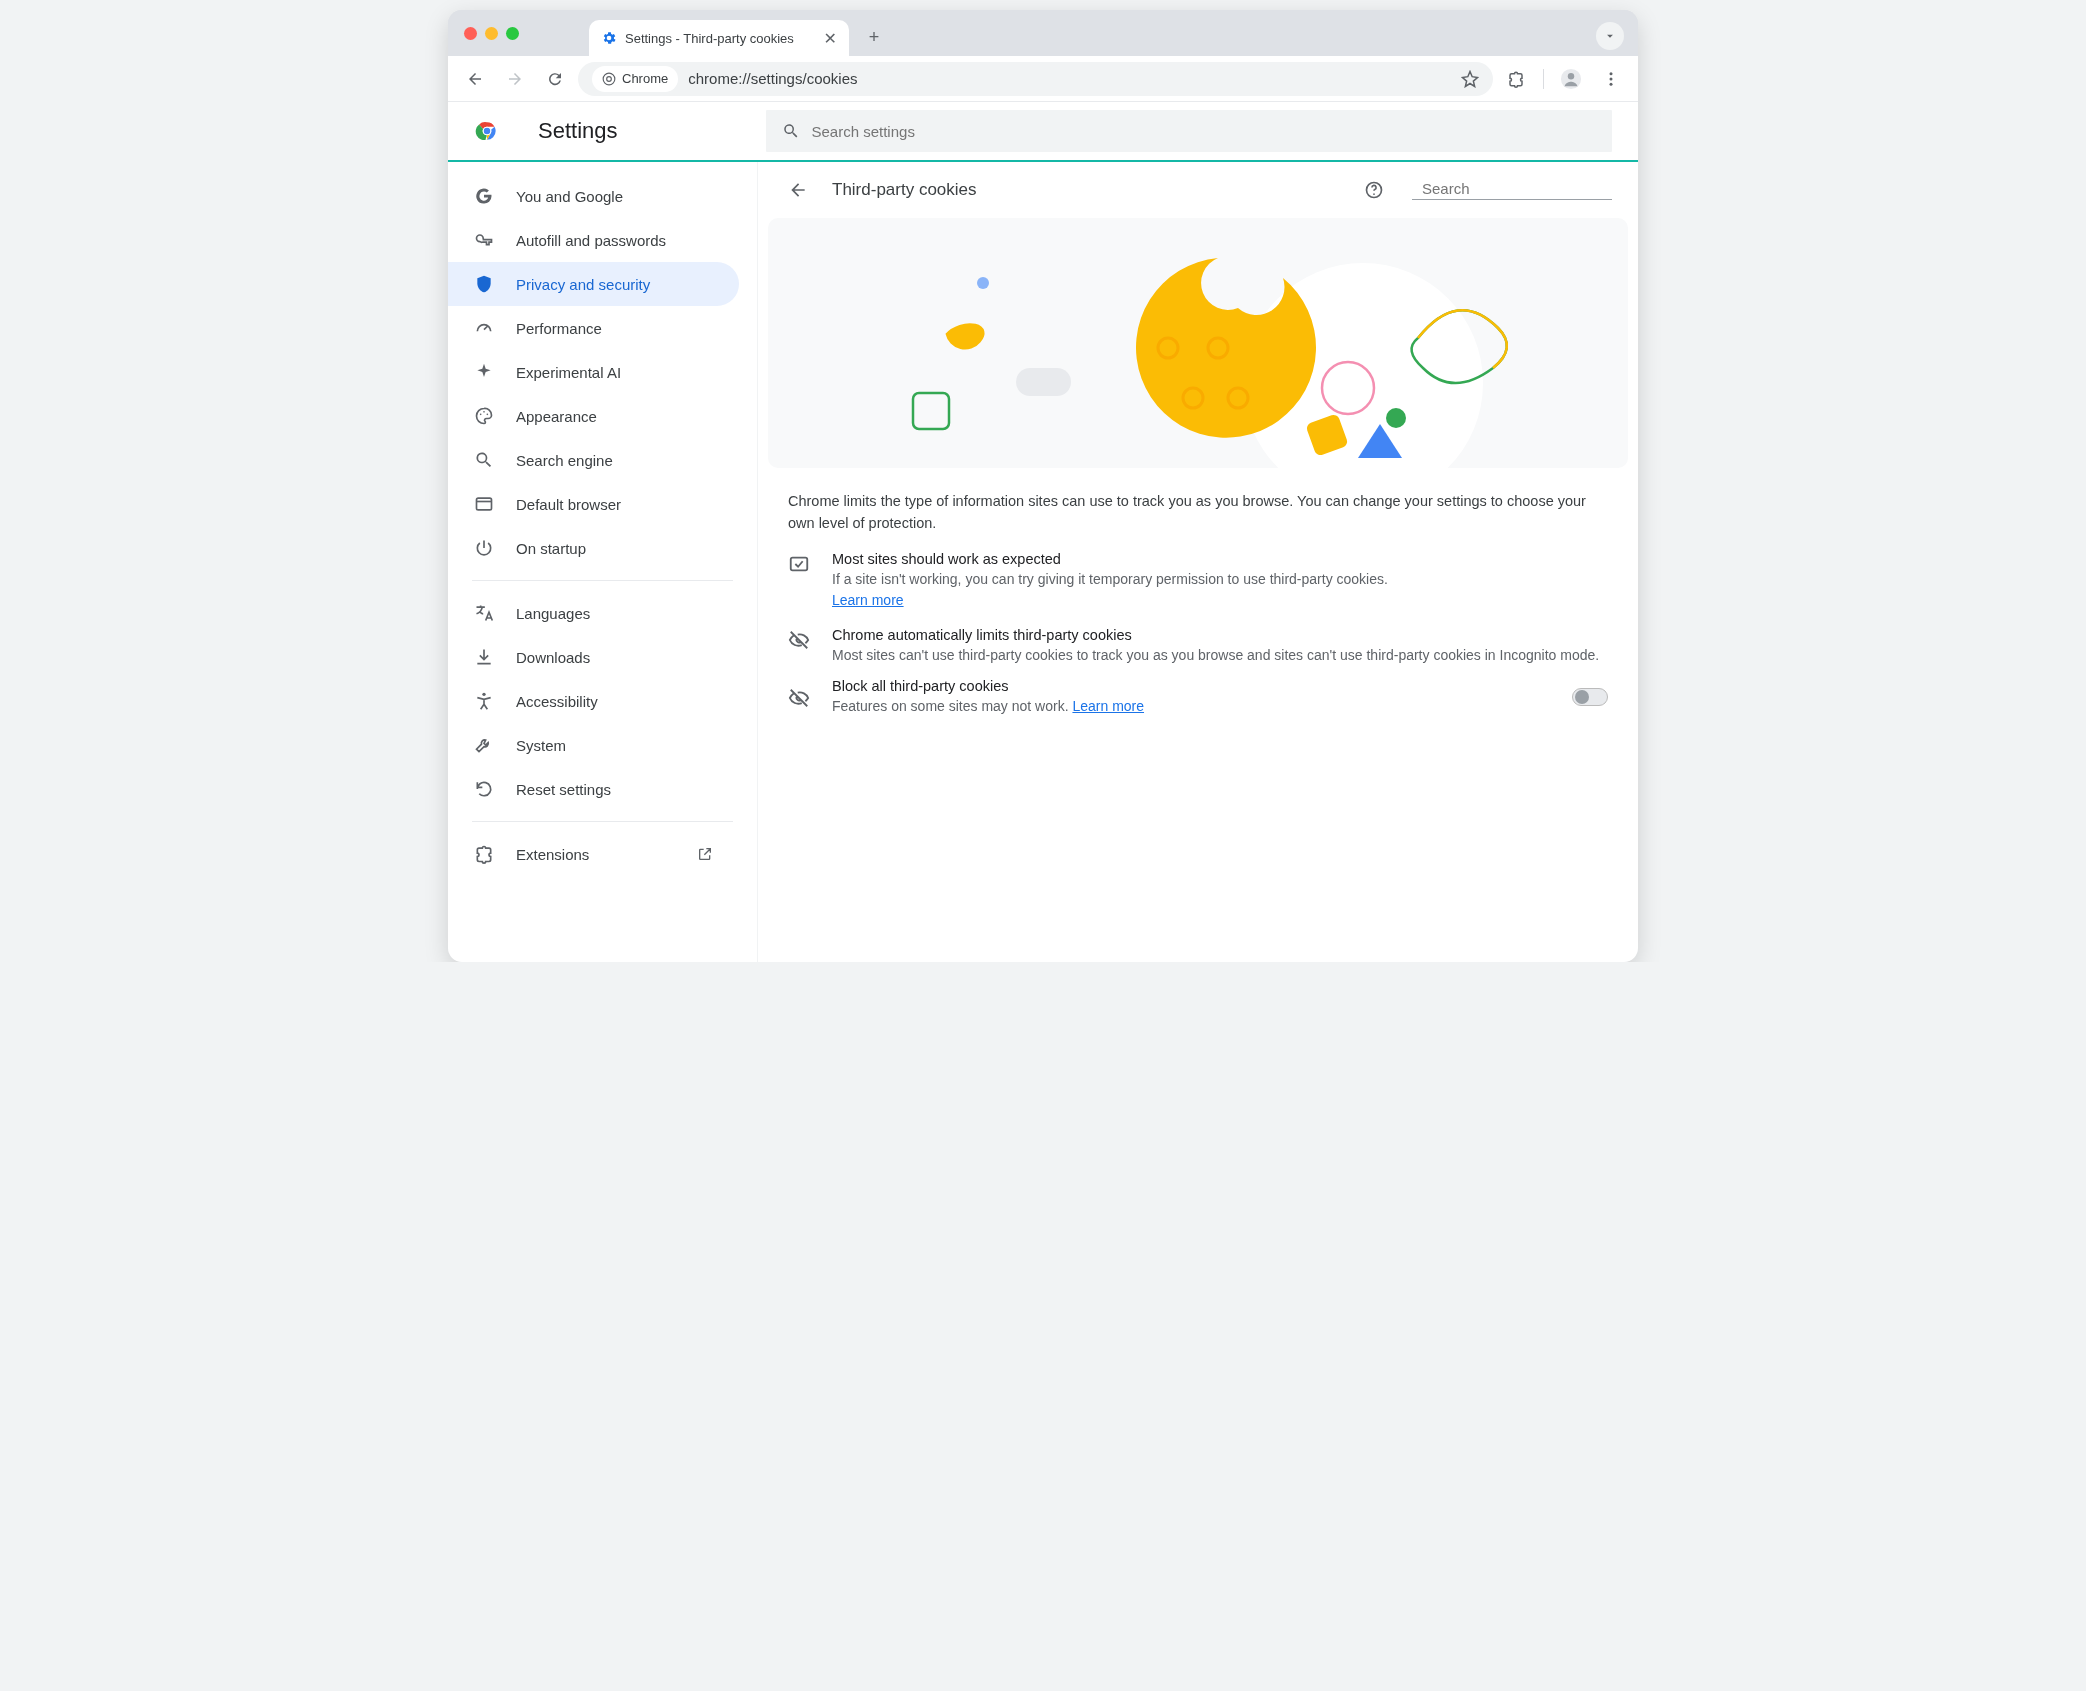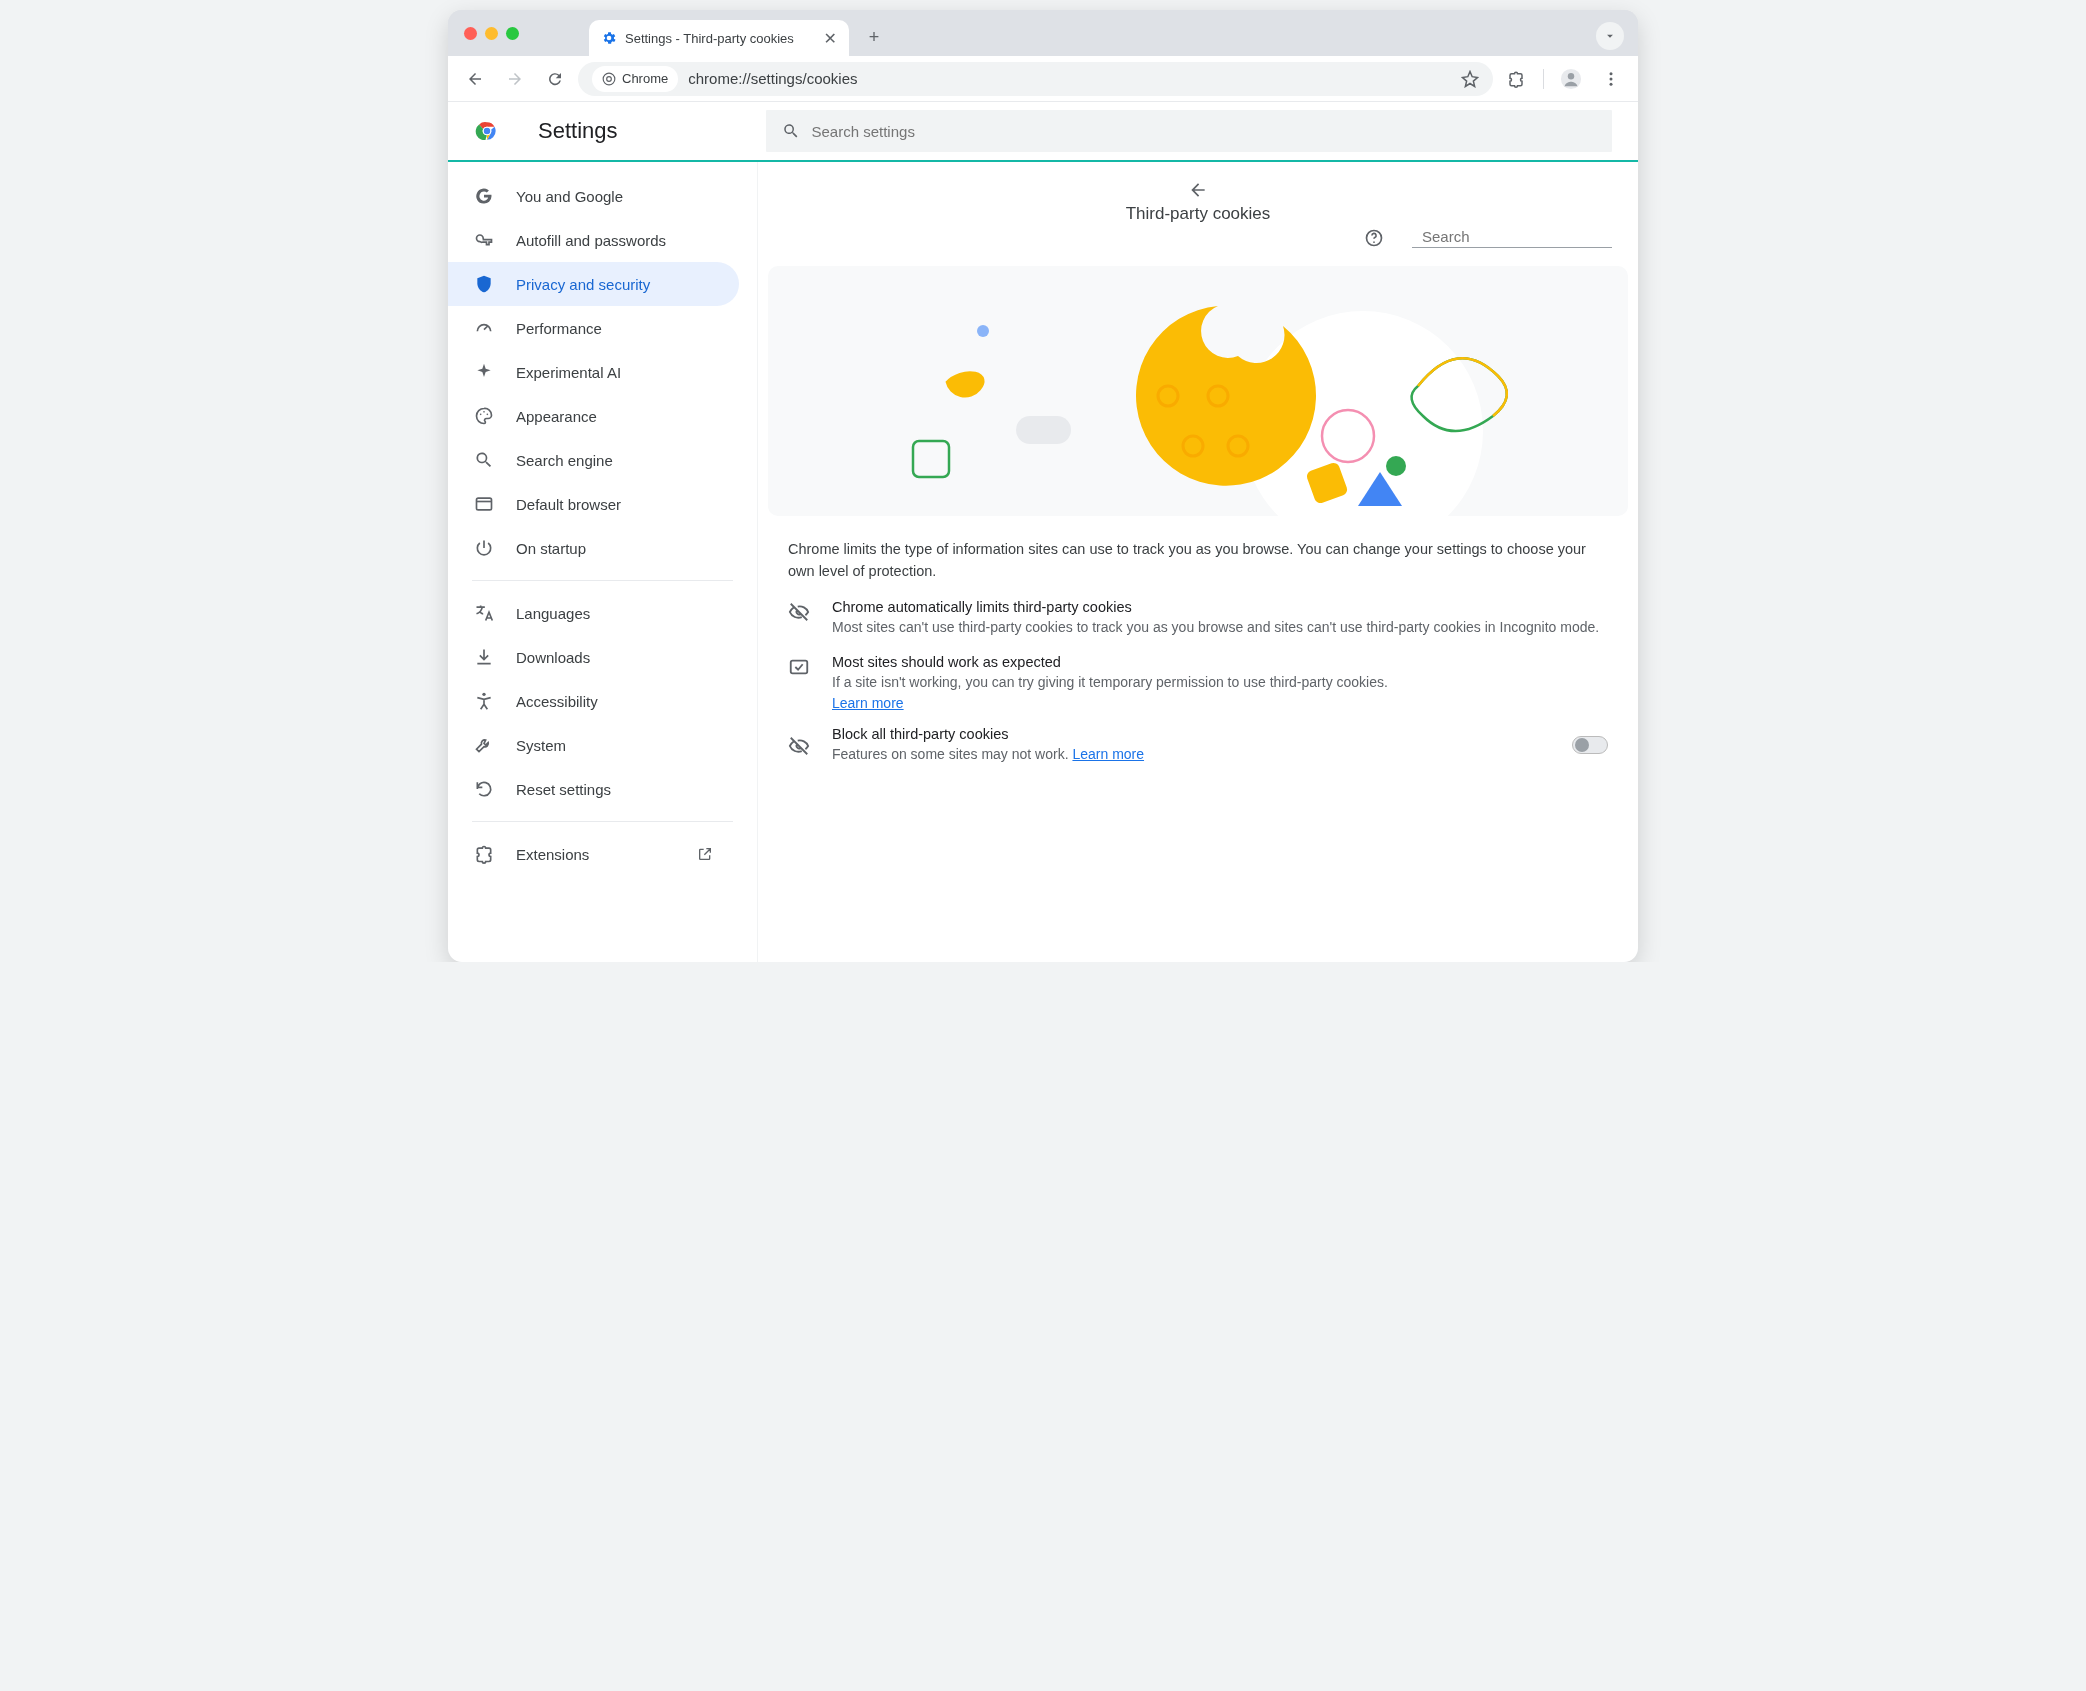--- a/index.html
+++ b/index.html
@@ -73,21 +73,21 @@
       display: flex; align-items: center; gap: 22px; height: 44px;
       padding: 0 26px; font-size: 15px; color: #3c4043; cursor: pointer;
       border-radius: 0 22px 22px 0; margin-right: 18px;
     }
     .nav-item.active { background: #e8f0fe; color: #1967d2; font-weight: 500; }
     .nav-item.active .nicon { color: #1967d2; }
     .nicon { width: 20px; display: flex; justify-content: center; color: #5f6368; }
     .nav-divider { height: 1px; background: #e8eaed; margin: 10px 24px; }
     .main { flex: 1; overflow-y: auto; }
     .page-header {
-      display: flex; align-items: center; padding: 14px 26px;  flex-direction: column;
+      display: flex; align-items: center; padding: 14px 26px; gap: 20px;
     }
     .page-title { font-size: 17px; color: #3c4043; font-weight: 500; }
     .header-right { margin-left: auto; display: flex; align-items: center; gap: 24px; }
     .mini-search { display: flex; align-items: center; gap: 10px; border-bottom: 1px solid #9aa0a6; padding-bottom: 2px; width: 200px; }
     .mini-search input { border: none; outline: none; font-size: 15px; flex:1; }
     .hero {
       height: 250px; background: #f8f9fa; border-radius: 10px; margin: 0 10px;
       position: relative; overflow: hidden;
     }
     .desc { padding: 22px 30px 0; font-size: 14.5px; color: #3c4043; line-height: 1.55; }
@@ -385,45 +385,45 @@
             <path d="M600 120 q40 -50 80 -10 q20 20 -5 40 q-40 30 -70 0 q-20 -18 -5 -30z" fill="none" stroke="#34a853" stroke-width="2.5"></path>
             <path d="M600 120 q40 -50 80 -10 q20 20 -5 40" fill="none" stroke="#fbbc05" stroke-width="2.5"></path>
           </svg>
         </div>
 
         <div class="desc">Chrome limits the type of information sites can use to track you as you browse. You can change your settings to choose your own level of protection.</div>
 
         <div class="info-row">
           <div class="info-icon">
             <svg width="22" height="22" viewBox="0 0 24 24">
-                <path fill="none" stroke="currentColor" stroke-width="2" d="M3 3l18 18M10.6 6.1A10 10 0 0 1 22 12a13 13 0 0 1-3 3.5M6.5 6.7A13 13 0 0 0 2 12a10 10 0 0 0 13 5.5M9.9 9.9a3 3 0 0 0 4.2 4.2"></path>
-              </svg>
-          </div>
-          <div class="info-text">
-            <div class="title">Chrome automatically limits third-party cookies</div>
-            <div class="sub">Most sites can't use third-party cookies to track you as you browse and sites can't use third-party cookies in Incognito mode.</div>
-          </div>
-        </div>
-
-        <div class="info-row">
-          <div class="info-icon">
-            <svg width="22" height="22" viewBox="0 0 24 24">
                 <rect x="3" y="5" width="18" height="14" rx="2" fill="none" stroke="currentColor" stroke-width="2"></rect>
                 <path fill="none" stroke="currentColor" stroke-width="2" d="M8 12l3 3 5-6"></path>
               </svg>
           </div>
           <div class="info-text">
             <div class="title">Most sites should work as expected</div>
             <div class="sub">
               <span>If a site isn't working, you can try giving it temporary permission to use third-party cookies.</span><br>
               <span class="lm">Learn more</span>
             </div>
           </div>
         </div>
 
+        <div class="info-row">
+          <div class="info-icon">
+            <svg width="22" height="22" viewBox="0 0 24 24">
+                <path fill="none" stroke="currentColor" stroke-width="2" d="M3 3l18 18M10.6 6.1A10 10 0 0 1 22 12a13 13 0 0 1-3 3.5M6.5 6.7A13 13 0 0 0 2 12a10 10 0 0 0 13 5.5M9.9 9.9a3 3 0 0 0 4.2 4.2"></path>
+              </svg>
+          </div>
+          <div class="info-text">
+            <div class="title">Chrome automatically limits third-party cookies</div>
+            <div class="sub">Most sites can't use third-party cookies to track you as you browse and sites can't use third-party cookies in Incognito mode.</div>
+          </div>
+        </div>
+
 
         <div class="toggle-row">
           <div class="info-icon">
             <svg width="22" height="22" viewBox="0 0 24 24">
                 <path fill="none" stroke="currentColor" stroke-width="2" d="M3 3l18 18M10.6 6.1A10 10 0 0 1 22 12a13 13 0 0 1-3 3.5M6.5 6.7A13 13 0 0 0 2 12a10 10 0 0 0 13 5.5M9.9 9.9a3 3 0 0 0 4.2 4.2"></path>
               </svg>
           </div>
           <div class="info-text">
             <div class="title">Block all third-party cookies</div>
             <div class="sub">

